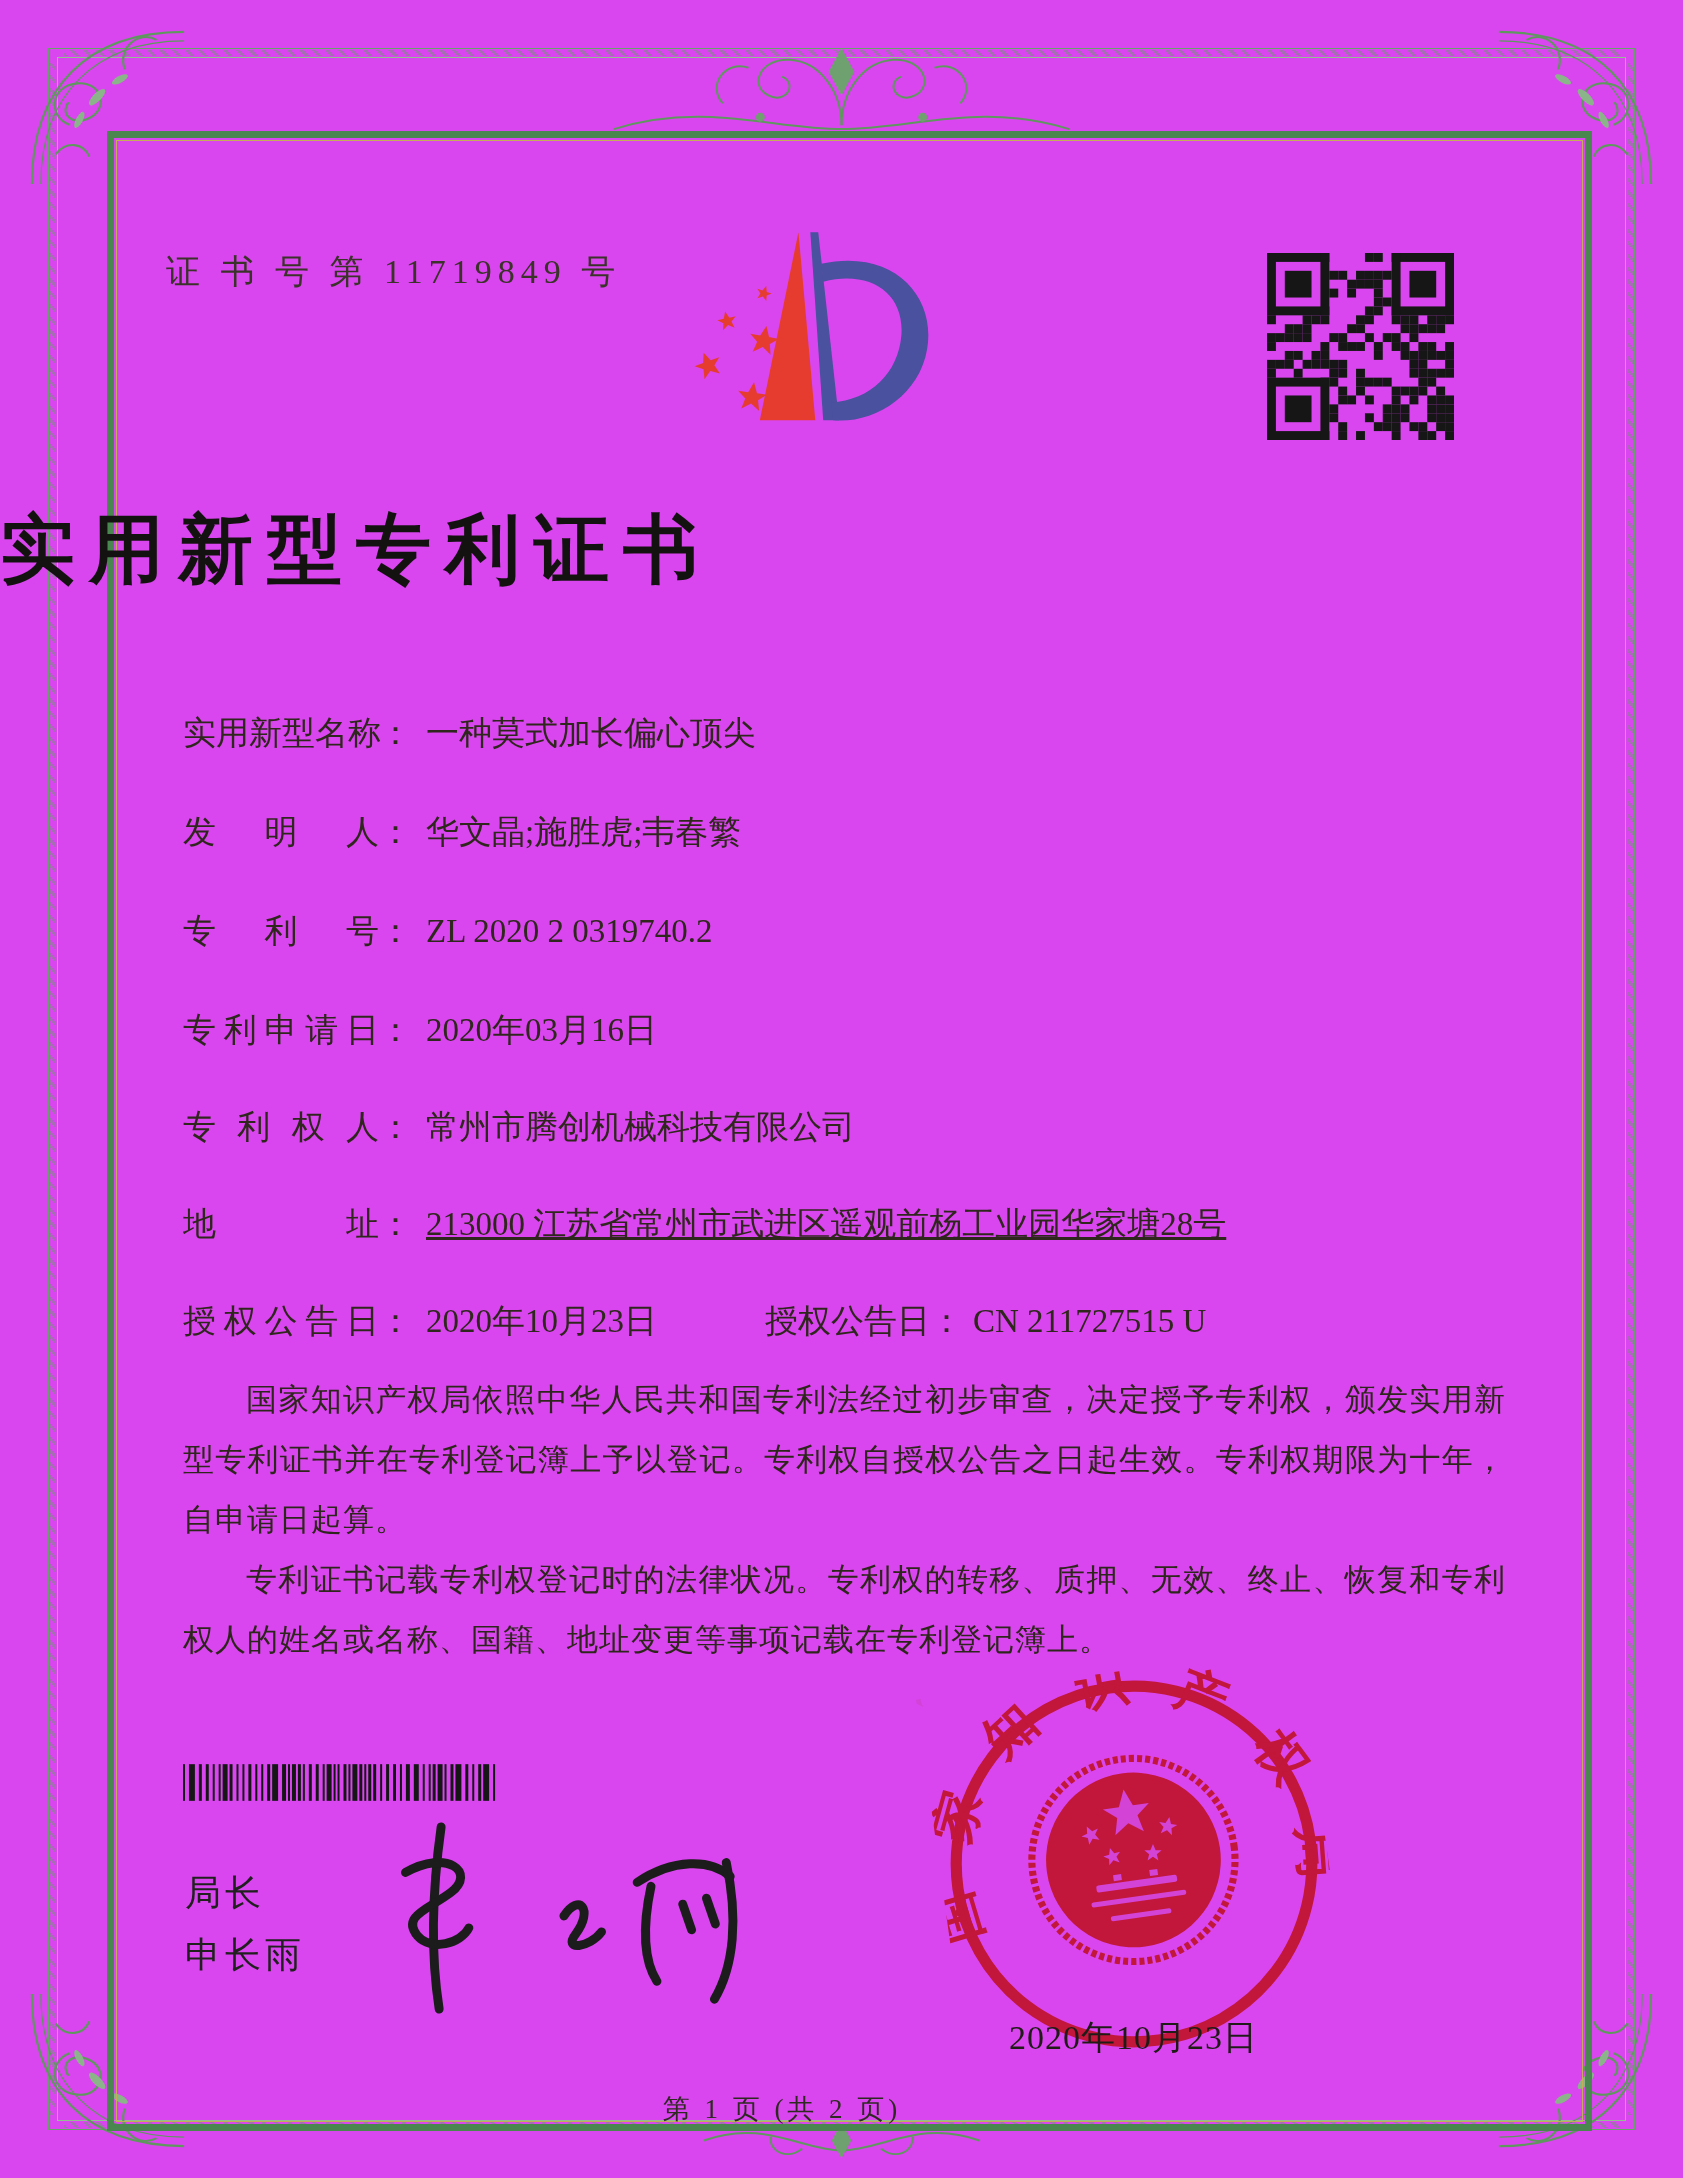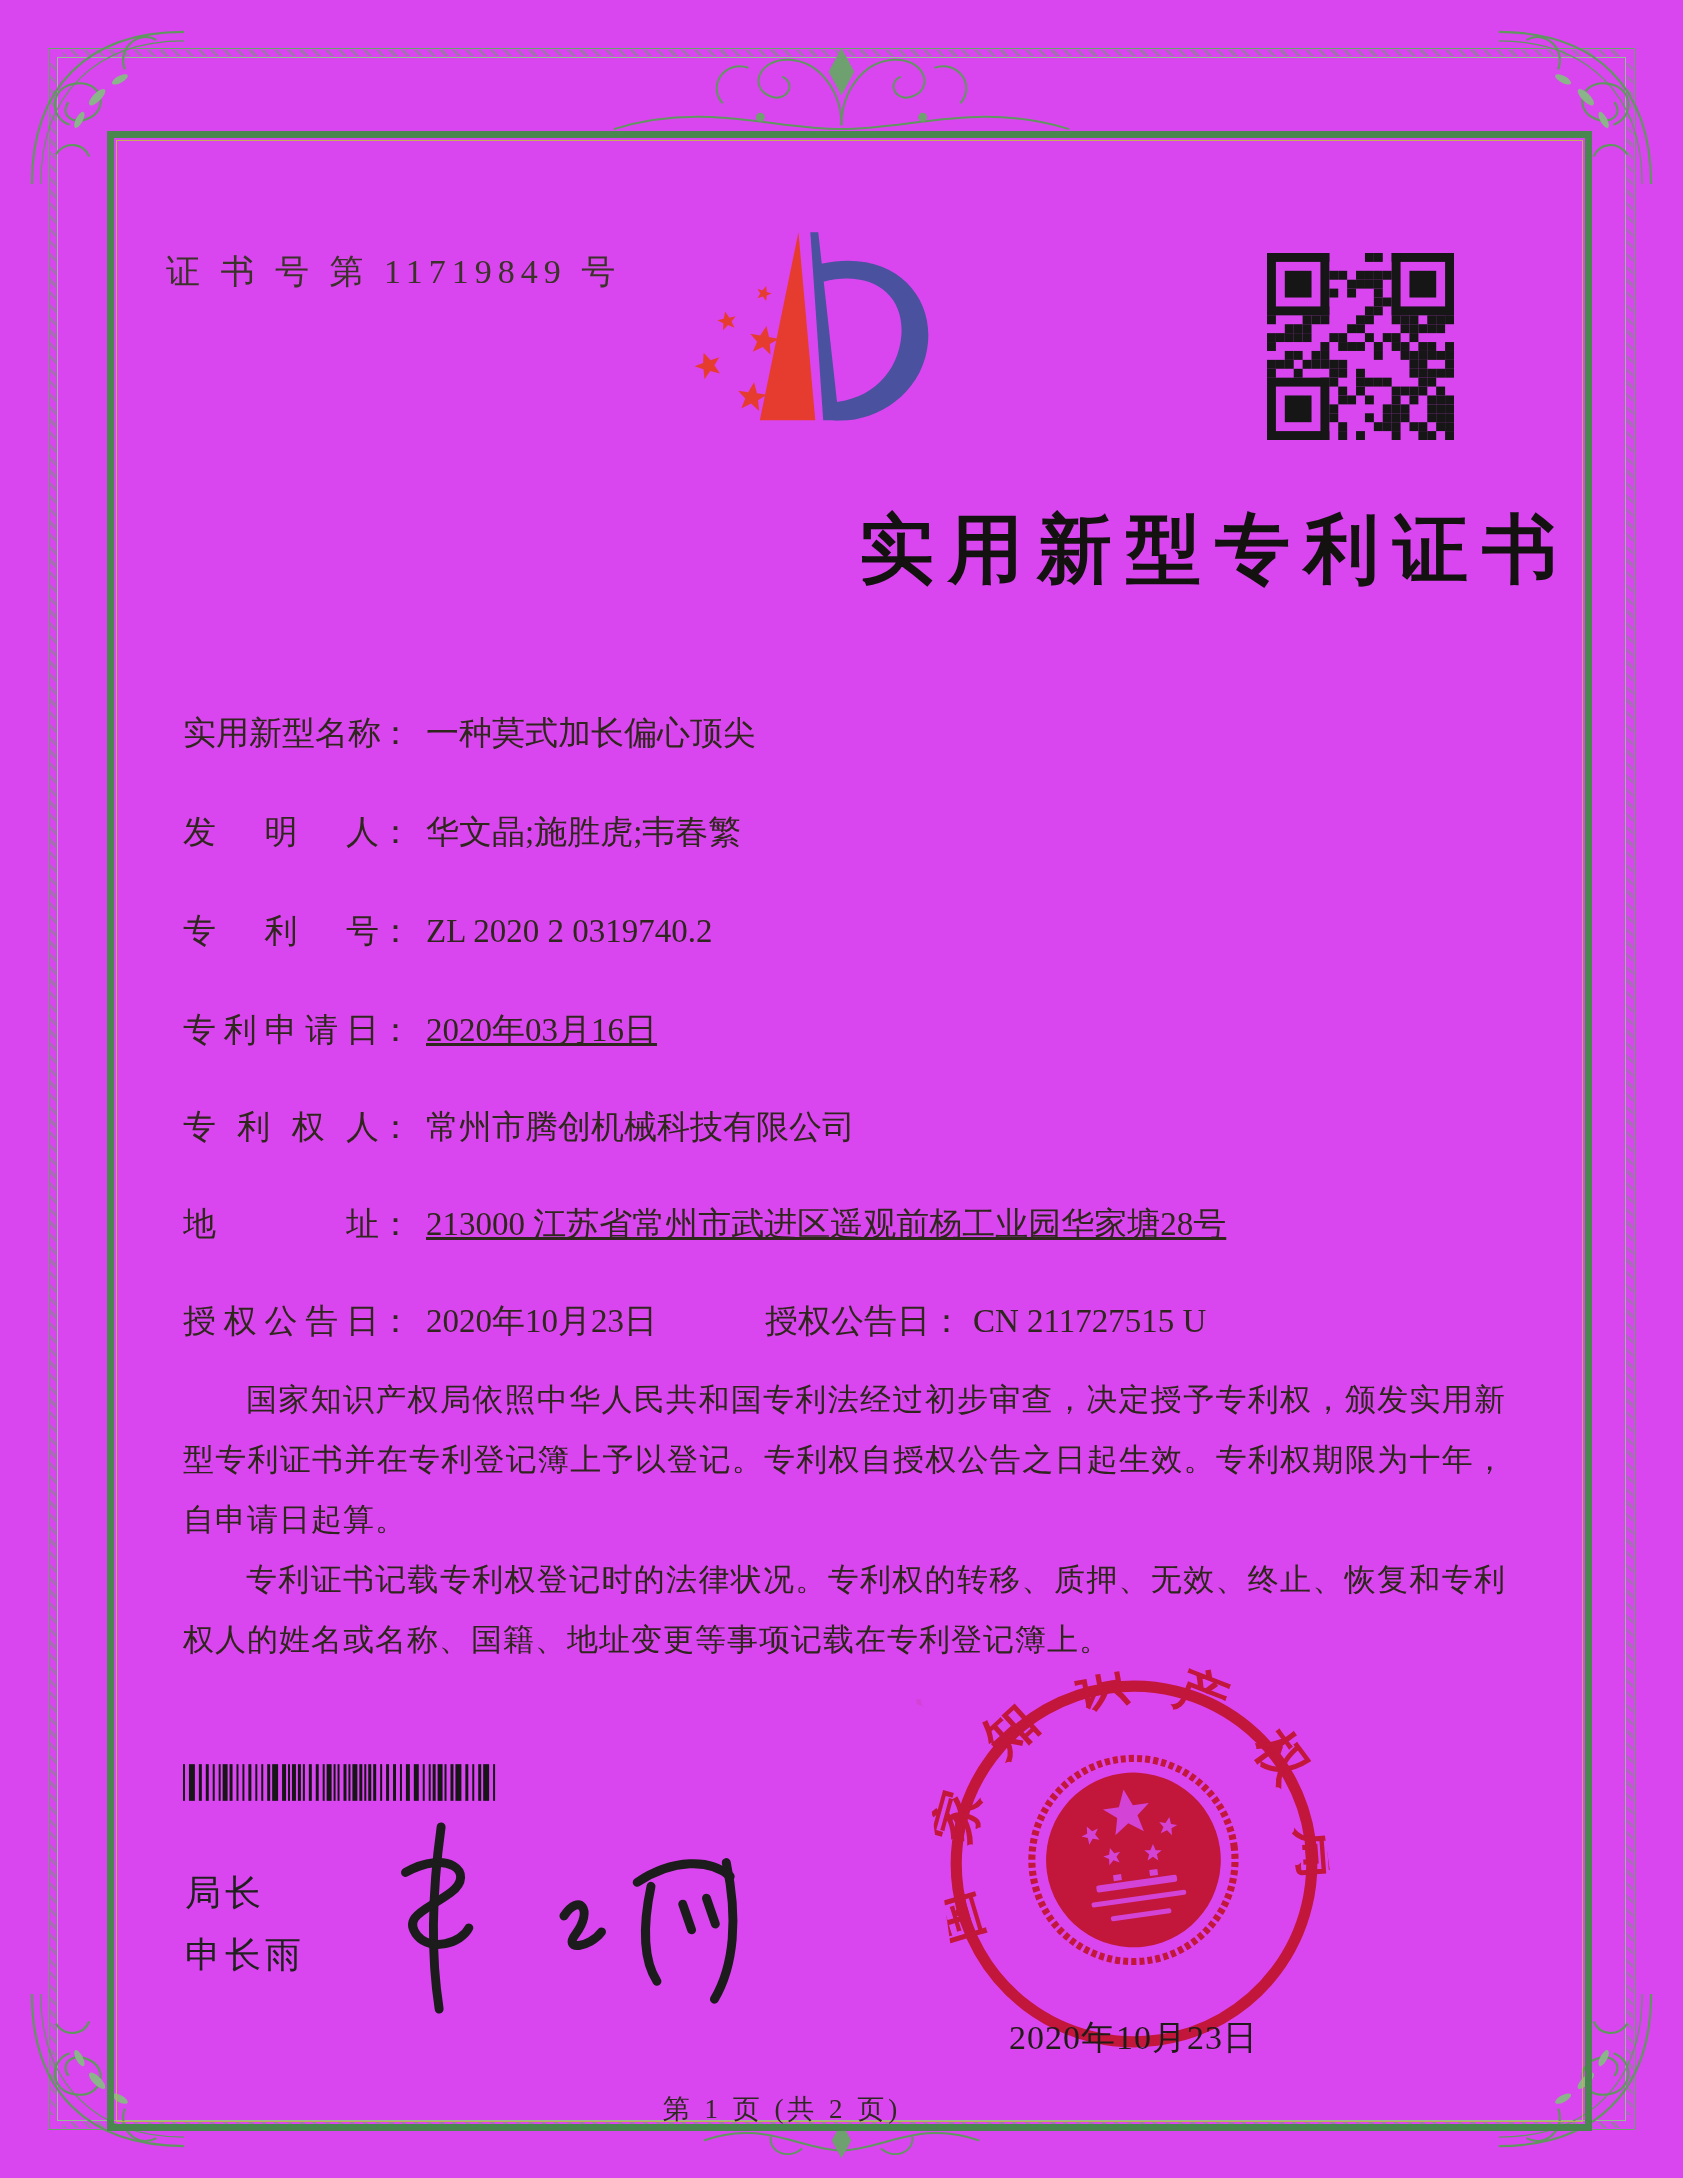--- a/index.html
+++ b/index.html
@@ -26,27 +26,27 @@
   .top-orn{position:absolute;left:594px;top:34px;width:495px;height:111px;}
   .bottom-orn{position:absolute;left:693px;top:2111px;width:297px;height:61px;}
   
   .frame{position:absolute;left:107px;top:131px;width:1471px;height:1986px;
          border:7px solid var(--frame_green);z-index:1;pointer-events:none;}
   .frame-inner{position:absolute;inset:2px;border:1.5px solid var(--gold);}
   
   .cert-no{position:absolute;left:166px;top:249px;font-size:34px;letter-spacing:6px;color:#3b332a;z-index:2;}
   .logo{position:absolute;left:645px;top:224px;width:297px;height:240px;z-index:2;}
   .qr{position:absolute;left:1267px;top:253px;width:187px;height:187px;z-index:2;}
-  .title{position:absolute;left:0;width:1564px;top:500px;text-align:right;font-size:75px;
-         font-weight:bold;letter-spacing:14px;color:#141210;z-index:2;margin-left:7px;}
+  .title{position:absolute;left:0;width:1564px;top:500px;text-align:left;font-size:75px;
+         font-weight:bold;letter-spacing:14px;color:#141210;z-index:2;}
   .rows{position:absolute;left:183px;top:0;width:1386px;z-index:2;color:#2f271d;}
   .row{position:absolute;left:0;font-size:33px;white-space:nowrap;}
   .row .flabel{display:inline-block;width:196px;text-align:justify;text-align-last:justify;vertical-align:bottom;}
   .row .colon{display:inline-block;margin-right:14px;}
-  .r1{top:711px;} .r2{top:810px;} .r3{top:909px;} .r4{top:1008px;text-decoration:underline;}
+  .r1{top:711px;} .r2{top:810px;} .r3{top:909px;} .r4{top:1008px;}
   .r5{top:1105px;} .r6{top:1202px;text-decoration:underline;} .r7{top:1299px;}
   .pair2{position:absolute;left:582px;top:0;white-space:nowrap;}
   .pair2 .colon{margin-right:10px;}
   .body-text{position:absolute;left:183px;top:1370px;width:1323px;font-size:31px;line-height:60px;
              color:#2e261c;text-align:justify;z-index:2;letter-spacing:1px;}
   .body-text p{margin:0;text-indent:63px;}
   .barcode{position:absolute;left:183px;top:1764px;width:319px;height:37px;z-index:2;}
   .officer{position:absolute;left:185px;z-index:2;font-family:Liberation Serif, serif;
            font-size:36px;color:#20201e;letter-spacing:4px;text-align:center;}
   .officer.title-line{top:1869px;}

